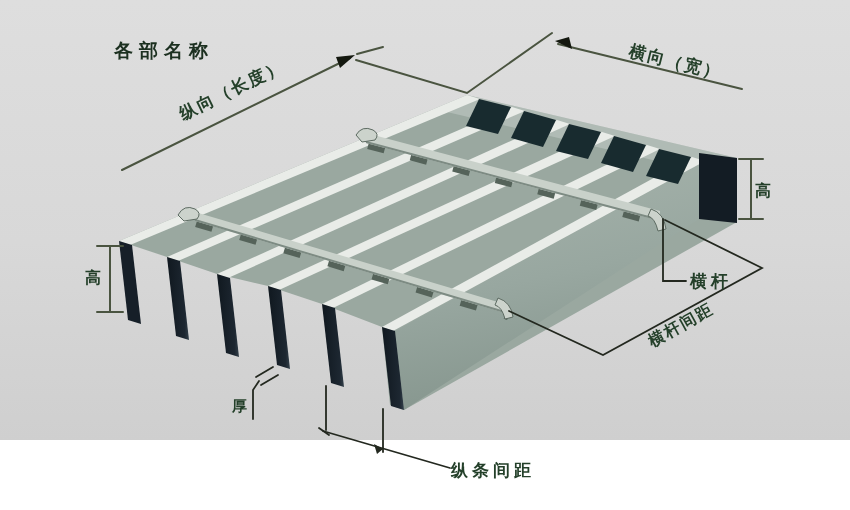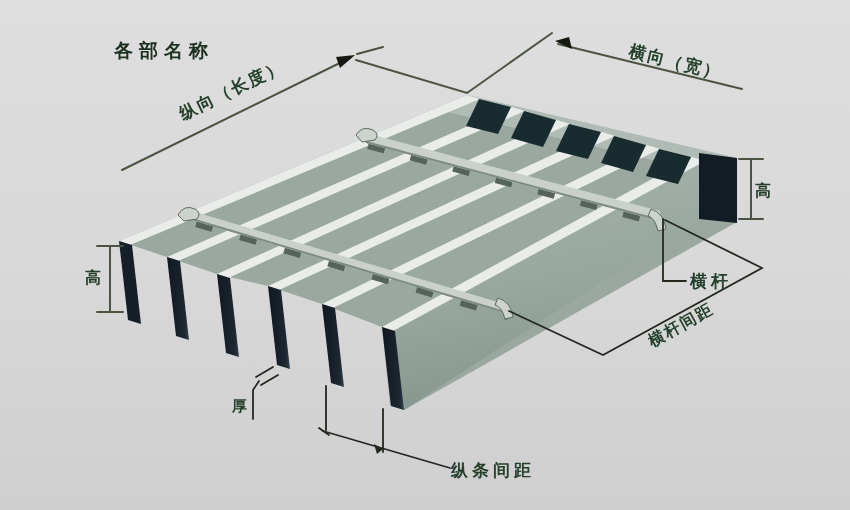--- a/index.html
+++ b/index.html
@@ -1,21 +1,21 @@
 <!DOCTYPE html>
 <html><head>
 <meta charset="utf-8">
 <style>
   html,body{margin:0;padding:0;}
   body{
     width:850px;height:510px;overflow:hidden;
     font-family:"DejaVu Sans","Liberation Sans",sans-serif;
   }
   .stage{
-    position:relative;width:850px;height:510px;
+    position:relative;width:850px;height:440px;
     background:linear-gradient(180deg,#dedede 0%,#d8d8d8 55%,#cfcfcf 100%);
   }
   svg{display:block}
   text{font-family:"DejaVu Sans","Liberation Sans",sans-serif;font-weight:bold;}
   .t-title{font-size:19px;letter-spacing:6px;}
   .t-dir{font-size:17px;letter-spacing:2px;}
   .t-dim{font-size:16px;letter-spacing:1px;}
   .t-part{font-size:17px;letter-spacing:4px;}
   .t-sp{font-size:16px;letter-spacing:2px;}
   .t-th{font-size:15px;}

